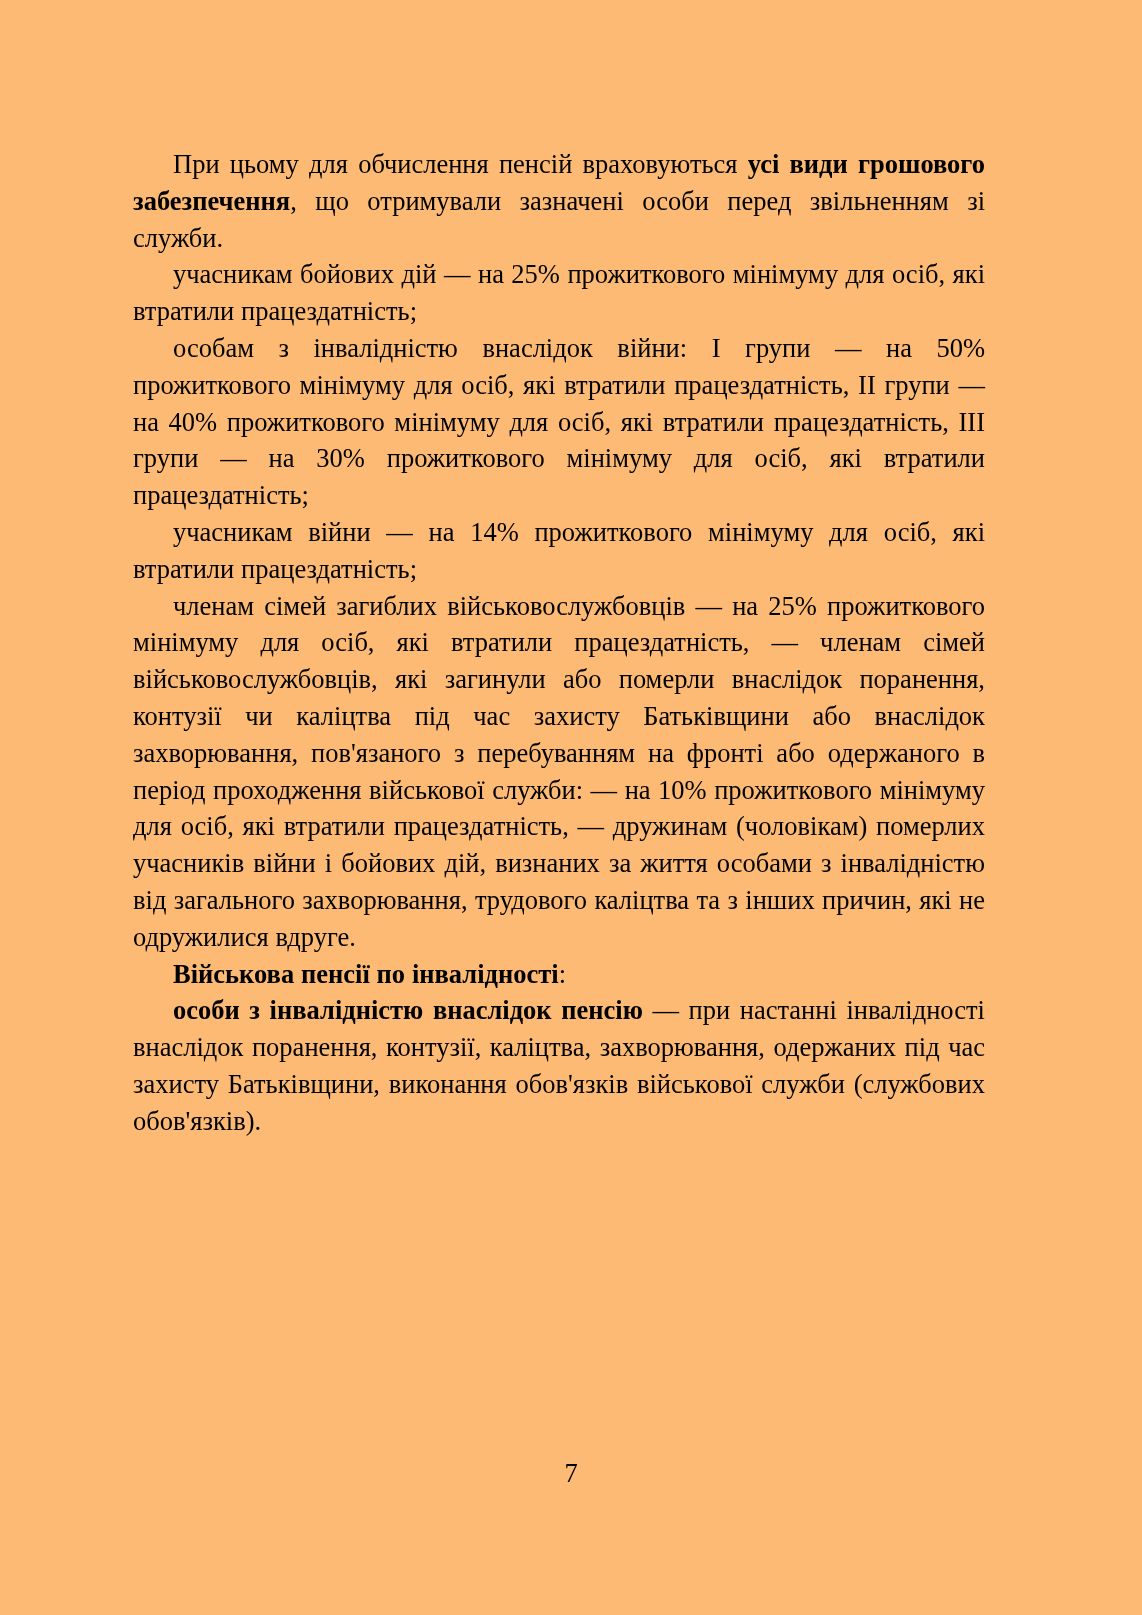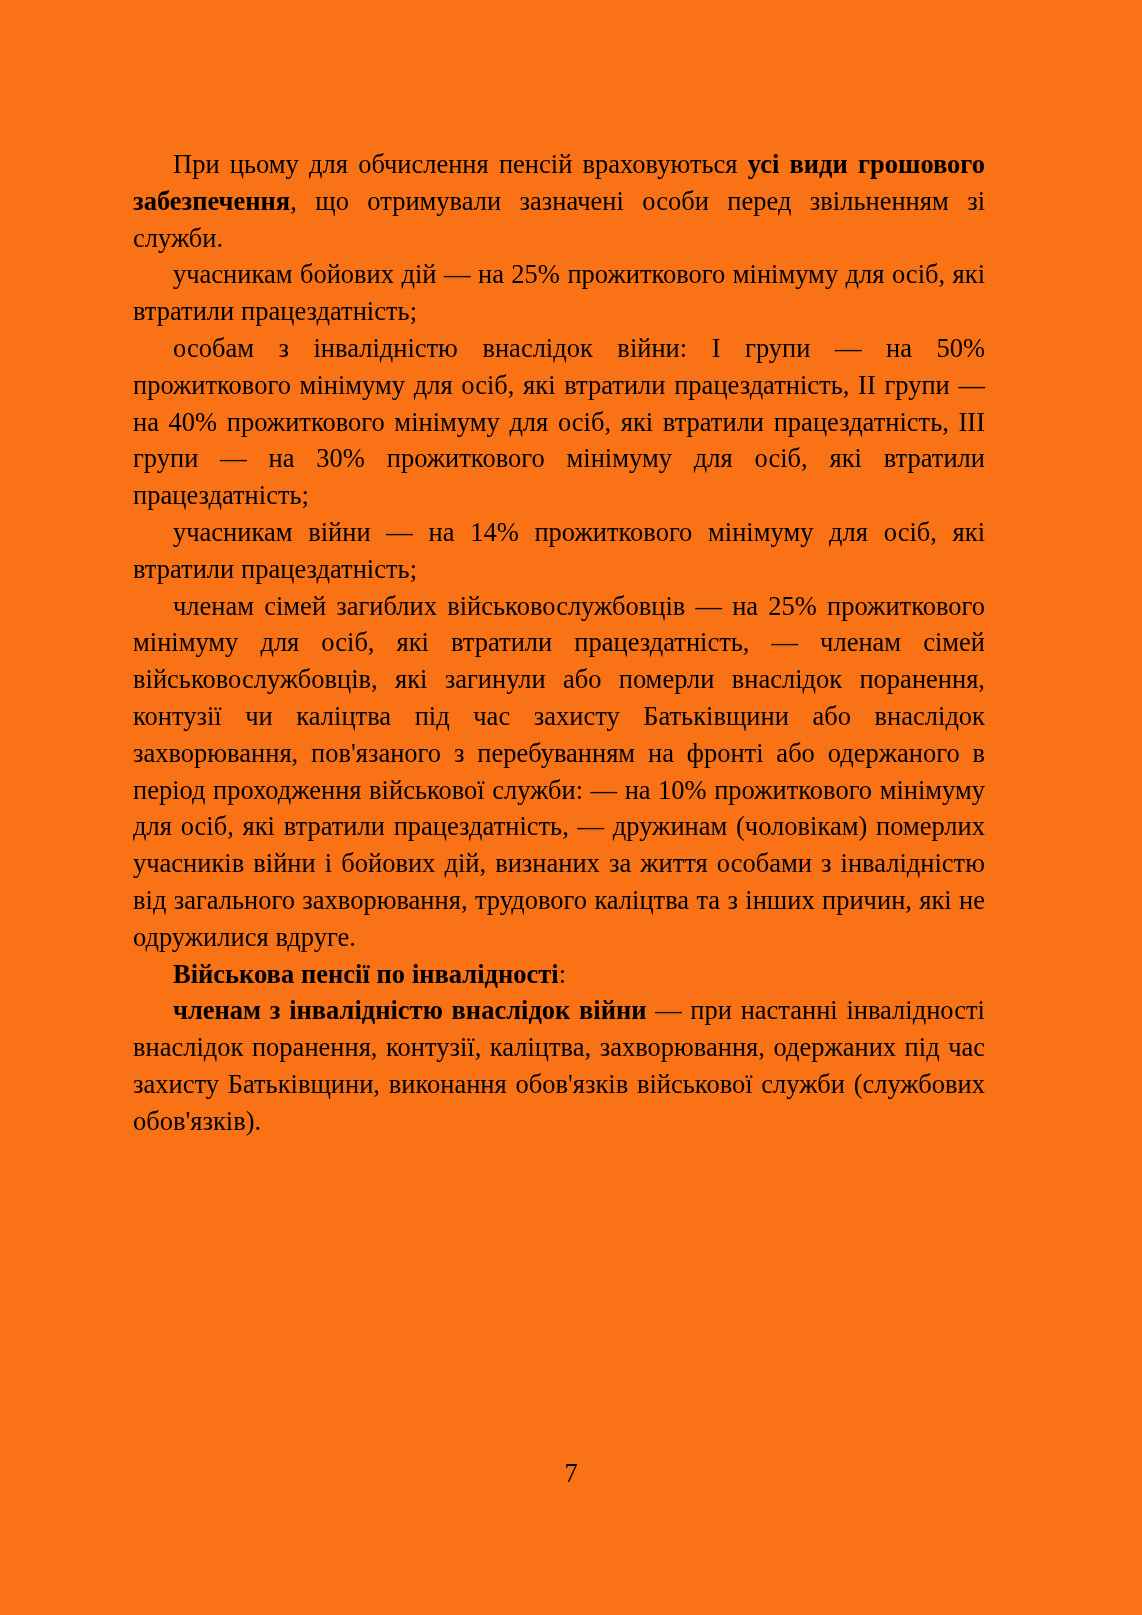--- a/index.html
+++ b/index.html
@@ -13,21 +13,21 @@
     height: 1615px;
     position: relative;
     overflow: hidden;
     font-family: "Liberation Serif", "DejaVu Serif", serif;
     color: #000000;
   }
 
   .page {
     position: absolute;
     inset: 0;
-    background: #f97316;
+    background: #fdba74;
   }
 
   .text-column {
     position: absolute;
     left: 133px;
     top: 146px;
     width: 852px;
   }
 
   p.para {
@@ -62,16 +62,16 @@
 <body>
 
 <div class="page">
   <div class="text-column" id="text-column">
       <p class="para"><span>При цьому для обчислення пенсій враховуються </span><strong>усі види грошового забезпечення</strong><span>, що отримували зазначені особи перед звільненням зі служби.</span></p>
       <p class="para"><span>учасникам бойових дій — на 25% прожиткового мінімуму для осіб, які втратили працездатність;</span></p>
       <p class="para"><span>особам з інвалідністю внаслідок війни: І групи — на 50% прожиткового мінімуму для осіб, які втратили працездатність, ІІ групи — на 40% прожиткового мінімуму для осіб, які втратили працездатність, ІІІ групи — на 30% прожиткового мінімуму для осіб, які втратили працездатність;</span></p>
       <p class="para"><span>учасникам війни — на 14% прожиткового мінімуму для осіб, які втратили працездатність;</span></p>
       <p class="para"><span>членам сімей загиблих військовослужбовців — на 25% прожиткового мінімуму для осіб, які втратили працездатність, — членам сімей військовослужбовців, які загинули або померли внаслідок поранення, контузії чи каліцтва під час захисту Батьківщини або внаслідок захворювання, пов'язаного з перебуванням на фронті або одержаного в період проходження військової служби: — на 10% прожиткового мінімуму для осіб, які втратили працездатність, — дружинам (чоловікам) померлих учасників війни і бойових дій, визнаних за життя особами з інвалідністю від загального захворювання, трудового каліцтва та з інших причин, які не одружилися вдруге.</span></p>
       <p class="para"><strong>Військова пенсії по інвалідності</strong><span>:</span></p>
-      <p class="para"><strong>членам з інвалідністю внаслідок війни</strong><span> — при настанні інвалідності внаслідок поранення, контузії, каліцтва, захворювання, одержаних під час захисту Батьківщини, виконання обов'язків військової служби (службових обов'язків).</span></p>
+      <p class="para"><strong>особи з інвалідністю внаслідок пенсію</strong><span> — при настанні інвалідності внаслідок поранення, контузії, каліцтва, захворювання, одержаних під час захисту Батьківщини, виконання обов'язків військової служби (службових обов'язків).</span></p>
     </div>
   <div class="page-number">7</div>
 </div>
 
 </body></html>

